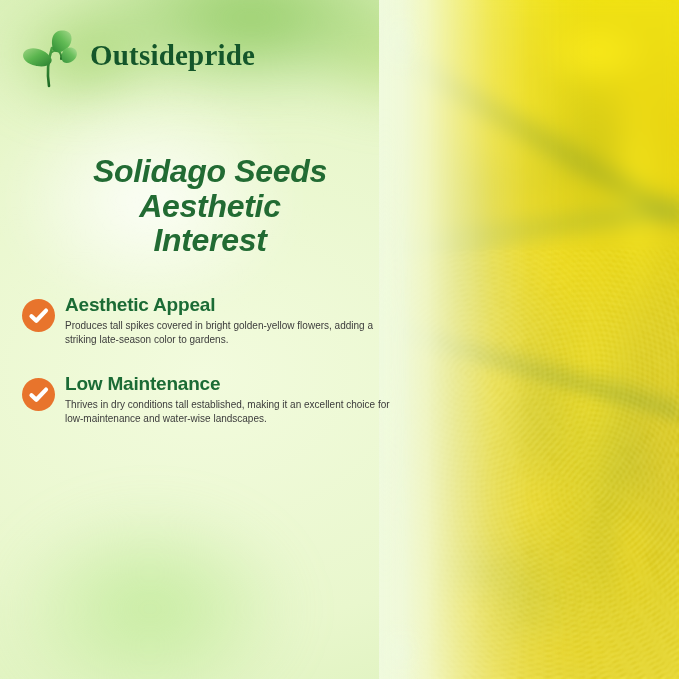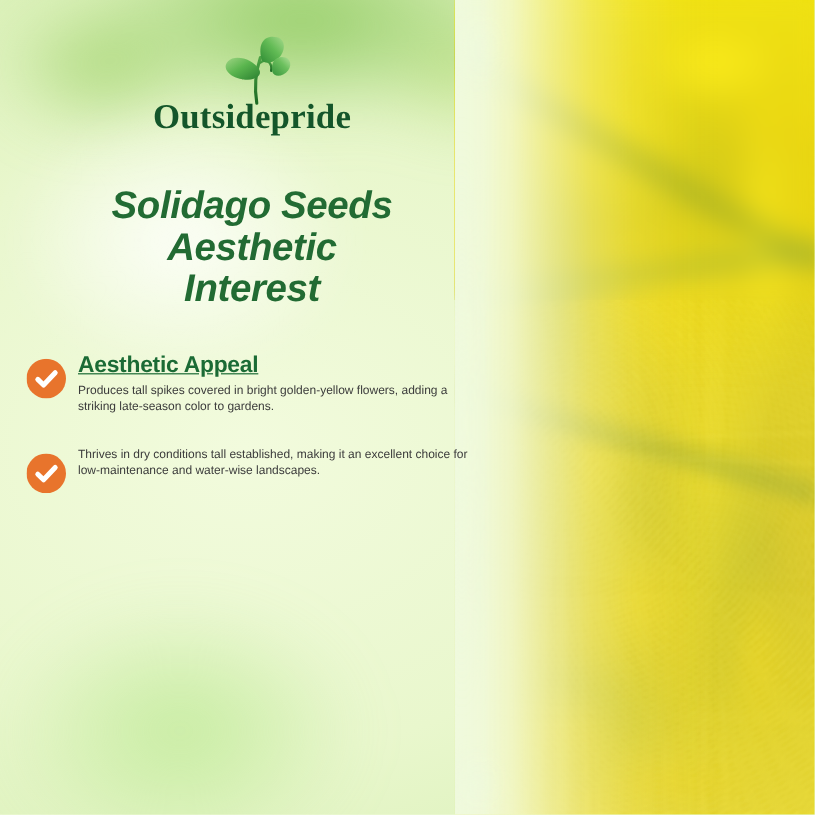--- a/index.html
+++ b/index.html
@@ -109,21 +109,21 @@
     background:
       radial-gradient(closest-side at 2% 52%, rgba(238,250,225,.95) 0%, rgba(238,250,225,0) 80%),
       radial-gradient(closest-side at 6% 96%, rgba(236,249,226,.85) 0%, rgba(236,249,226,0) 78%),
       radial-gradient(closest-side at 6% 6%, rgba(236,249,226,.80) 0%, rgba(236,249,226,0) 78%);
     filter:blur(10px);
   }
 
   
   .logo{
     position:absolute;left:0;top:28px;width:420px;
-    display:flex;flex-direction:column;align-items:center;
+    display:flex;flex-direction:row;align-items:center;
   }
   .logo-mark{width:90px;height:62px;display:block;}
   .logo-word{
     font-family:"Liberation Serif", serif;
     font-size:29px;font-weight:700;color:#14562a;
     letter-spacing:.2px;margin-top:-8px;
   }
 
   
   .title{
@@ -142,21 +142,21 @@
   }
   .benefit{display:flex;align-items:flex-start;margin-bottom:24px;}
   .benefit:last-child{margin-bottom:0;}
   .check{
     flex:0 0 auto;width:33px;height:33px;margin-top:7px;margin-right:10px;
     display:block;
   }
   .btext{flex:1 1 auto;padding-top:2px;}
   .bhead{
     font-size:19px;font-weight:700;color:#1b6b35;
-    line-height:1.18;margin:0 0 3px 0;letter-spacing:-.2px;text-decoration:underline;
+    line-height:1.18;margin:0 0 3px 0;letter-spacing:-.2px;
   }
   .bbody{
     font-size:10px;line-height:1.36;color:#3b3b3b;
     margin:0;max-width:330px;
   }
 </style>
 </head>
 <body>
 
 <div id="infographic">
@@ -228,19 +228,20 @@
         <p class="bbody">Produces tall spikes covered in bright golden-yellow flowers, adding a striking late-season color to gardens.</p>
       </div>
     </div>
 
     <div class="benefit">
       <svg class="check" viewBox="0 0 33 33">
         <circle cx="16.5" cy="16.5" r="16.5" fill="#e8742c"></circle>
         <path d="M9.5 17.2 L14.3 21.8 L24 11.6" stroke="#ffffff" stroke-width="4.2" fill="none" stroke-linecap="round" stroke-linejoin="round"></path>
       </svg>
       <div class="btext">
+        <p class="bhead">Low Maintenance</p>
         <p class="bbody">Thrives in dry conditions tall established, making it an excellent choice for low-maintenance and water-wise landscapes.</p>
       </div>
     </div>
 
 
   </div>
 </div>
 
 </body></html>

